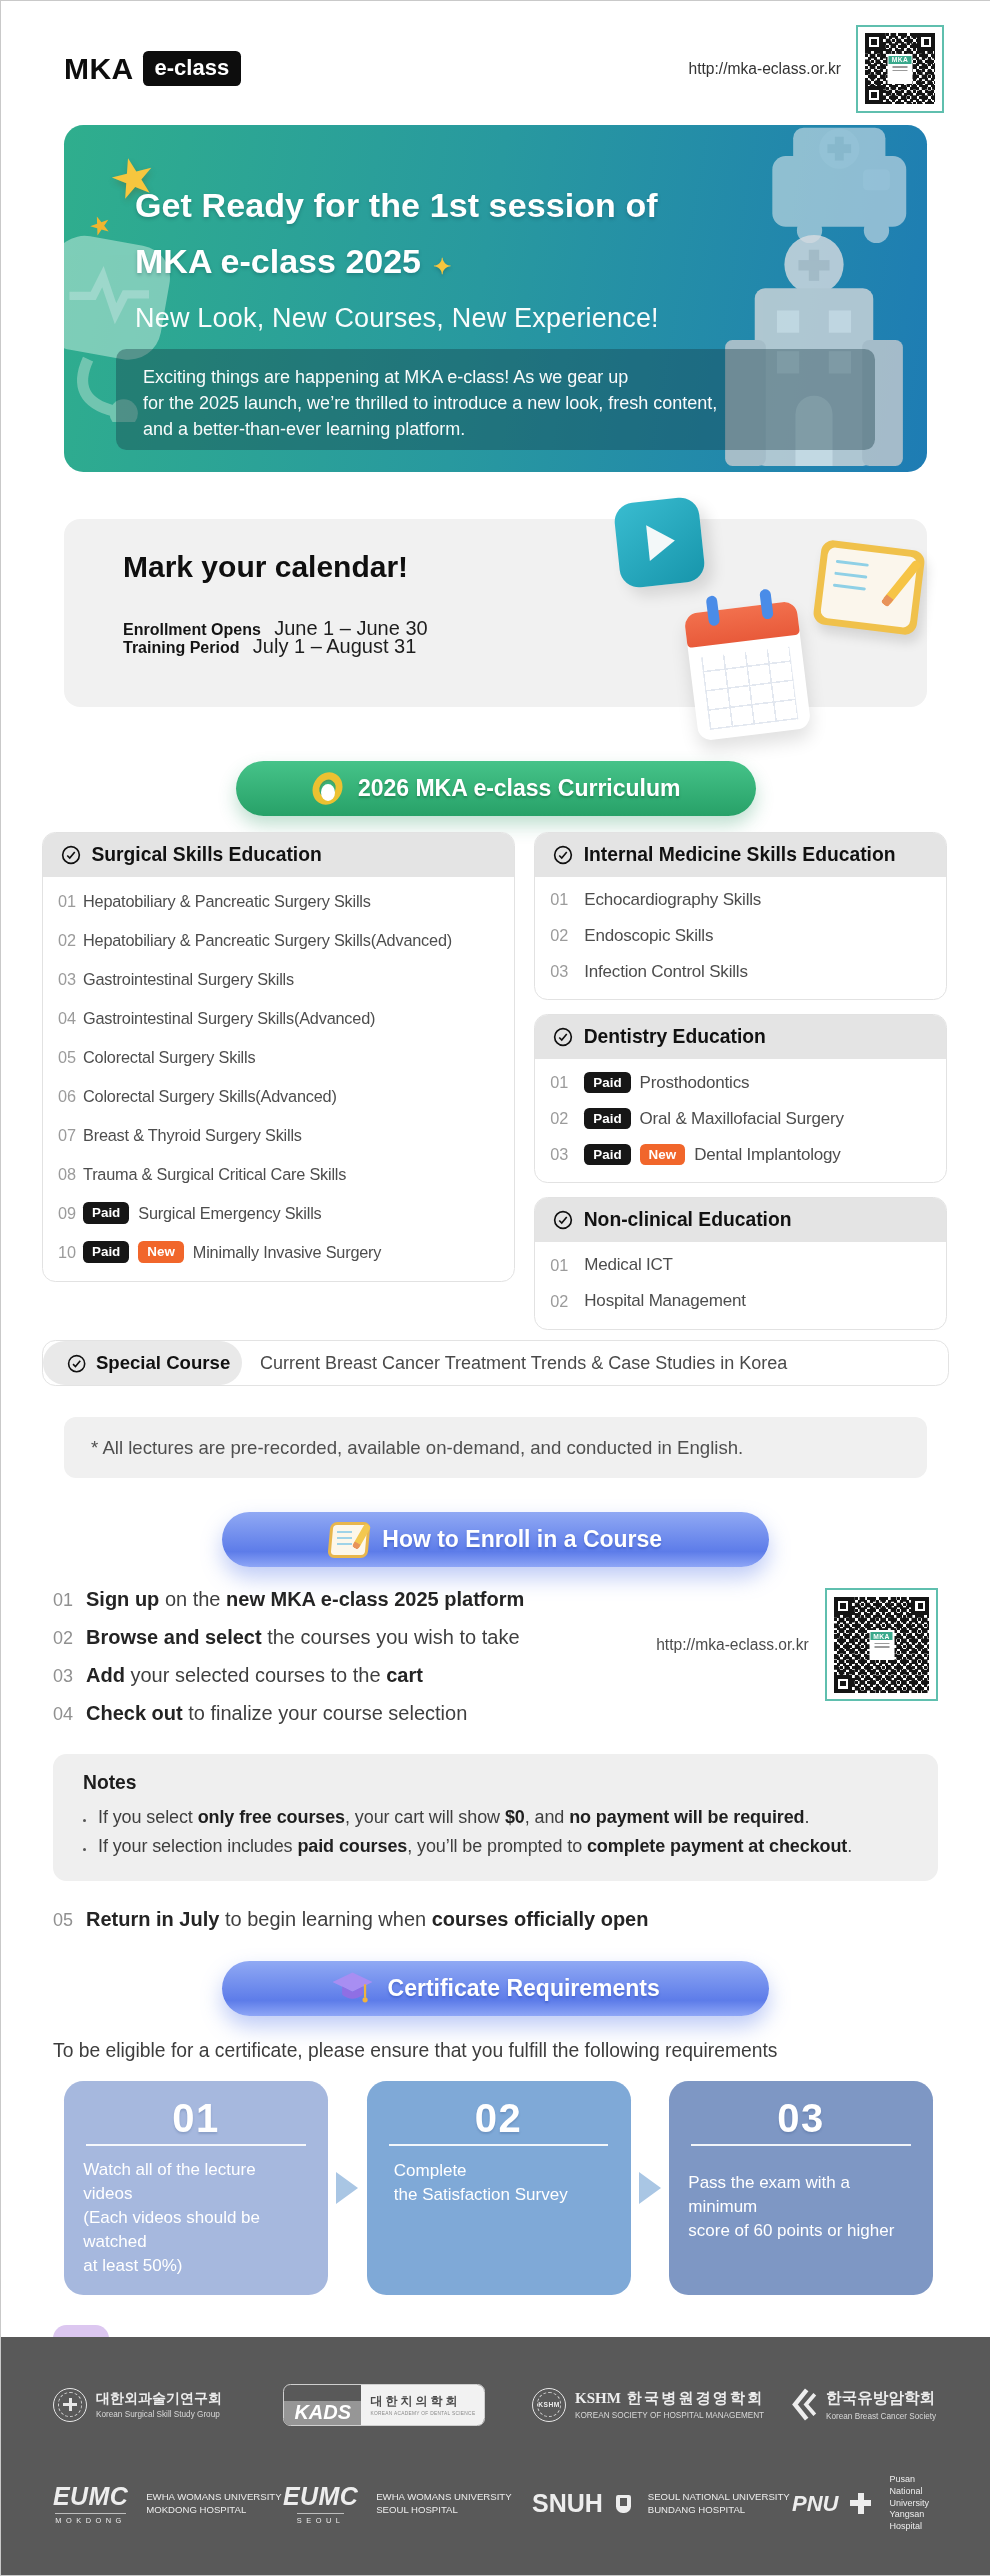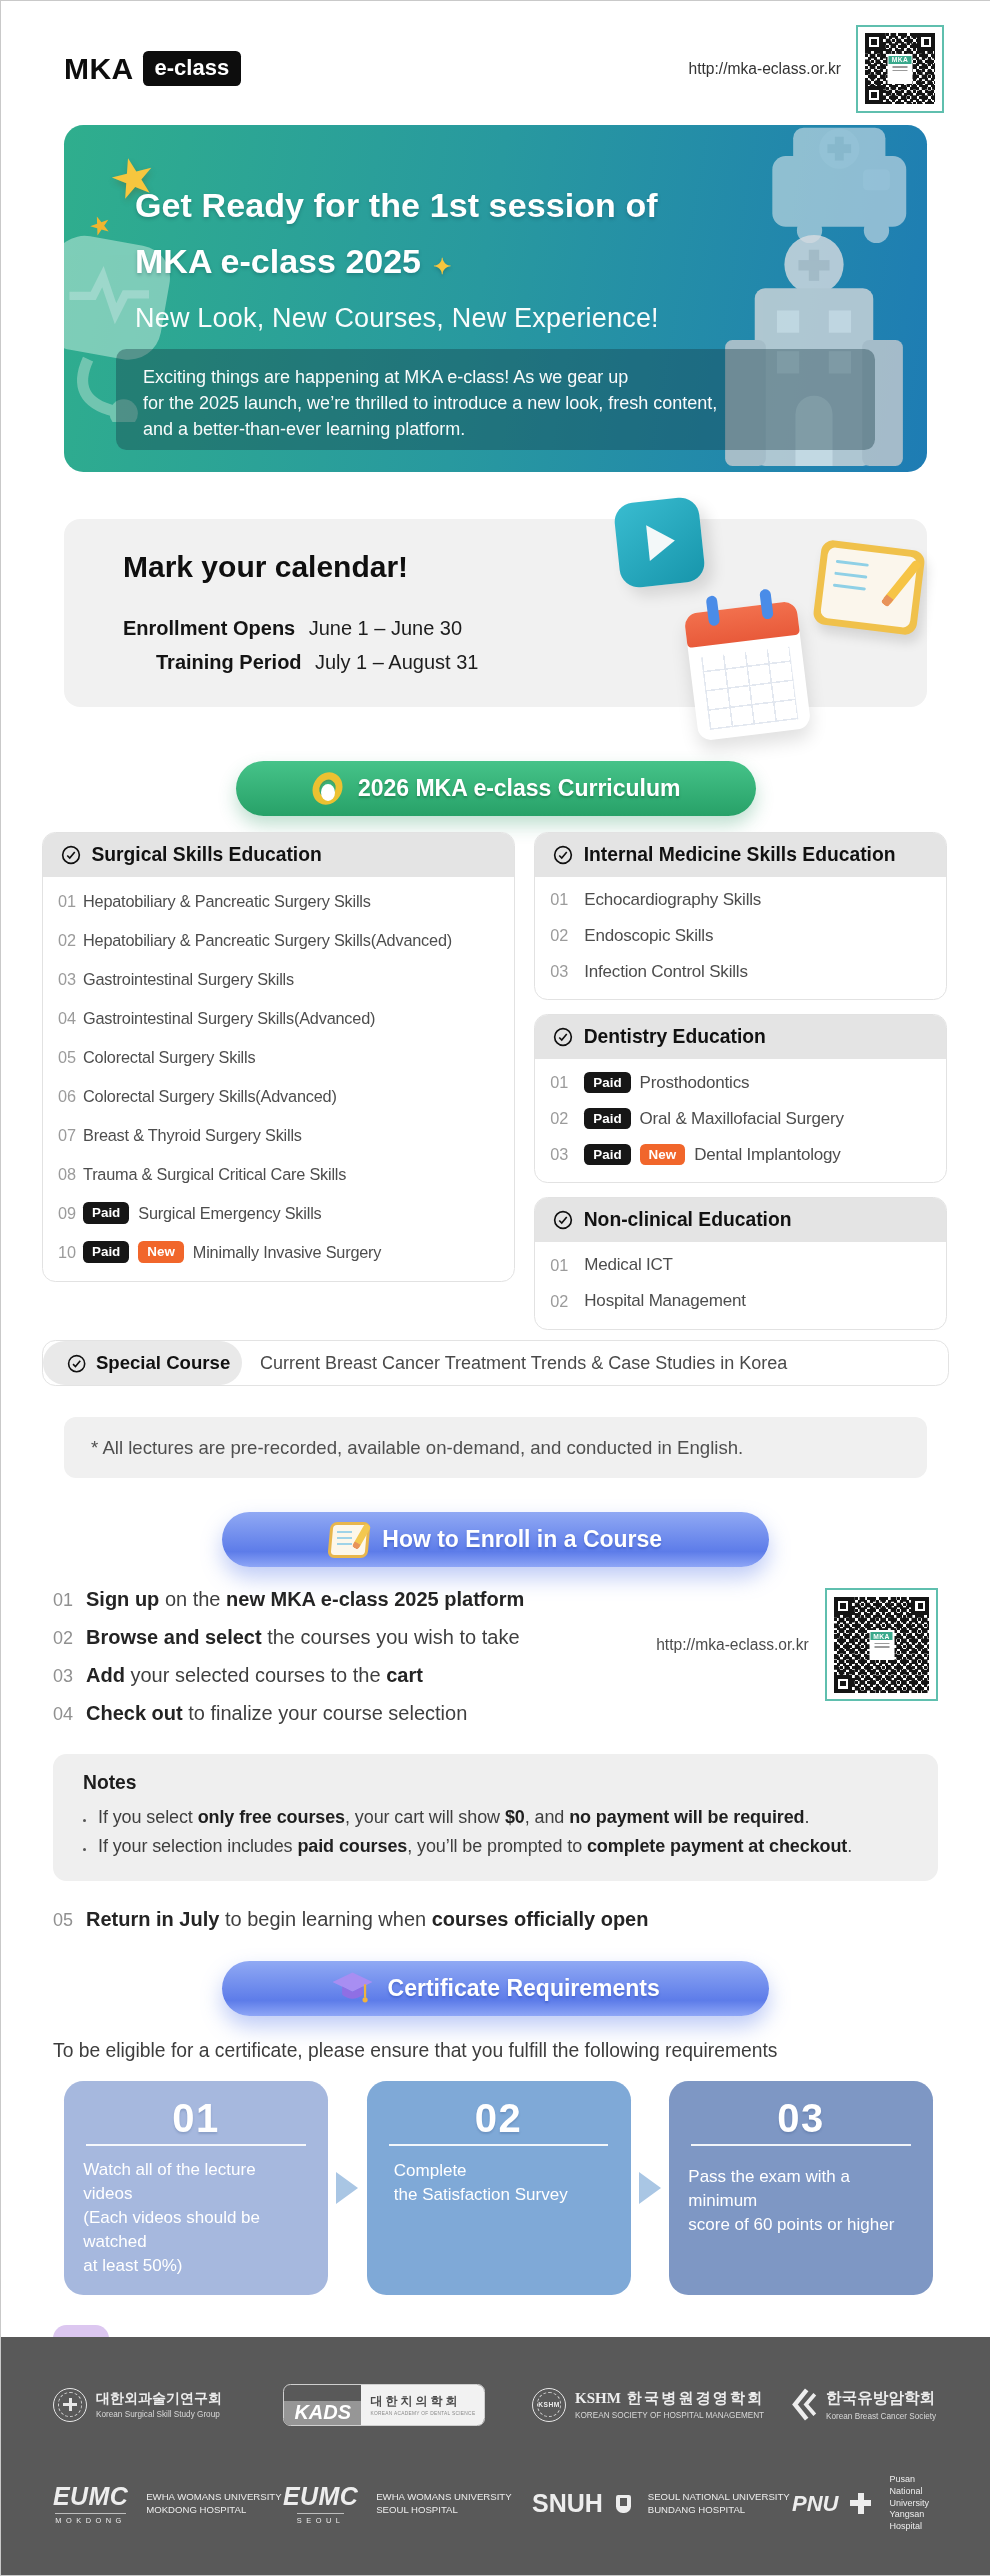--- a/index.html
+++ b/index.html
@@ -48,22 +48,22 @@
     border-radius:10.4px; padding:15px 27px; font-size:18px; line-height:1.45; white-space:pre-line;
     color:rgba(255,255,255,.97); z-index:2; }
   .hero-amb { position:absolute; right:-9px; top:-21px; width:186px; opacity:.55; z-index:1; }
   .hero-hosp { position:absolute; right:13.4px; top:104px; width:200px; opacity:.8; z-index:1; }
   .hero-steth { position:absolute; left:-28px; top:104px; width:171px; opacity:.55; z-index:1; }
 
   
   .calcard { position:relative; margin:47px 63px 0; height:188px; background:#f1f1f1; border-radius:16.3px; }
   .cal-title { position:absolute; left:59px; top:31px; font-size:30px; font-weight:800; color:#0f0f0f; z-index:2; }
   .cal-row { position:absolute; left:59px; display:flex; align-items:baseline; gap:13.4px; z-index:2; }
-  .cal-row.r0 { top:98px; } .cal-row.r1 { top:132px;margin-left:33px; }
-  .cal-label { font-size:20px; font-weight:800; color:#141414; }
+  .cal-row.r0 { top:98px; } .cal-row.r1 { top:116px; }
+  .cal-label { font-size:16px; font-weight:800; color:#141414; }
   .cal-val { font-size:20px; color:#1d1d1d; }
   .play3d { position:absolute; left:553px; top:-18.6px; width:85px; height:85px; border-radius:19.3px;
     background:linear-gradient(145deg,#39bcd0,#1795ab); transform:rotate(-6deg); box-shadow:7.4px 9px 15px rgba(0,0,0,.12); z-index:3; }
   .play-tri { position:absolute; left:31px; top:24px; width:0; height:0; border-left:27px solid #f3f8f9;
     border-top:18.6px solid transparent; border-bottom:18.6px solid transparent; }
   .nb3d { position:absolute; left:753px; top:26px; width:104px; height:85px; background:#f0c14b; border-radius:12px;
     transform:rotate(7deg); box-shadow:4.5px 7.4px 12px rgba(0,0,0,.12); z-index:3; }
   .nb-page { position:absolute; inset:6.7px; background:#fbf6ec; border-radius:7.4px; }
   .nb-line { position:absolute; left:16.3px; width:33px; height:3px; background:#8fd0e6; border-radius:1.5px; }
   .nb-l1{top:19.3px;} .nb-l2{top:31px;} .nb-l3{top:43px;}
@@ -141,21 +141,21 @@
 
   
   .cert-intro { margin:24px 52px 0; font-size:19.3px; color:#3d3d3d; }
   .cert-cards { margin:19.3px 57px 0 63px; display:flex; align-items:stretch; }
   .cert-card { width:264px; border-radius:19.3px; padding:15px 19.3px 16.3px; color:#fff; min-height:138px; flex:none; }
   .cc1 { background:#a6b8de; } .cc2 { background:#7fa9d7; } .cc3 { background:#7e97c4; }
   .cert-num { font-size:40px; font-weight:800; text-align:center; letter-spacing:1.5px; text-shadow:0 1.5px 2.2px rgba(30,60,110,.2); }
   .cert-rule { height:1.5px; background:rgba(255,255,255,.9); margin:3px 3px 12px; }
   .cert-text { font-size:17px; line-height:1.42; white-space:pre-line; }
   .cc2 .cert-text { margin-top:13.4px;margin-left:8px; }
-  .cc3 .cert-text { margin-top:19px; }
+  .cc3 .cert-text { margin-top:25px; }
   .cert-arrow { flex:1; display:flex; align-items:center; justify-content:center; }
   .tri { width:0; height:0; border-left:22px solid #a9c6e4; border-top:16.3px solid transparent; border-bottom:16.3px solid transparent; }
 
   
   .help { margin:30px 52px 0; display:flex; align-items:center; gap:21px; }
   .help-bubbles { position:relative; width:96px; height:76px; flex:none; }
   .hb1 { position:absolute; left:0; top:0; width:56px; height:56px; background:#dcc7f0; border-radius:13.4px;
     display:flex; align-items:center; justify-content:center; font-size:34px; font-weight:800; color:#fff; }
   .hb1-tail { position:absolute; left:12px; bottom:-7.4px; width:16.3px; height:16.3px; background:#dcc7f0; transform:rotate(45deg); border-radius:3px; }
   .hb2 { position:absolute; left:46px; top:27px; width:47px; height:43px; background:#9253cf; border-radius:10.4px;

